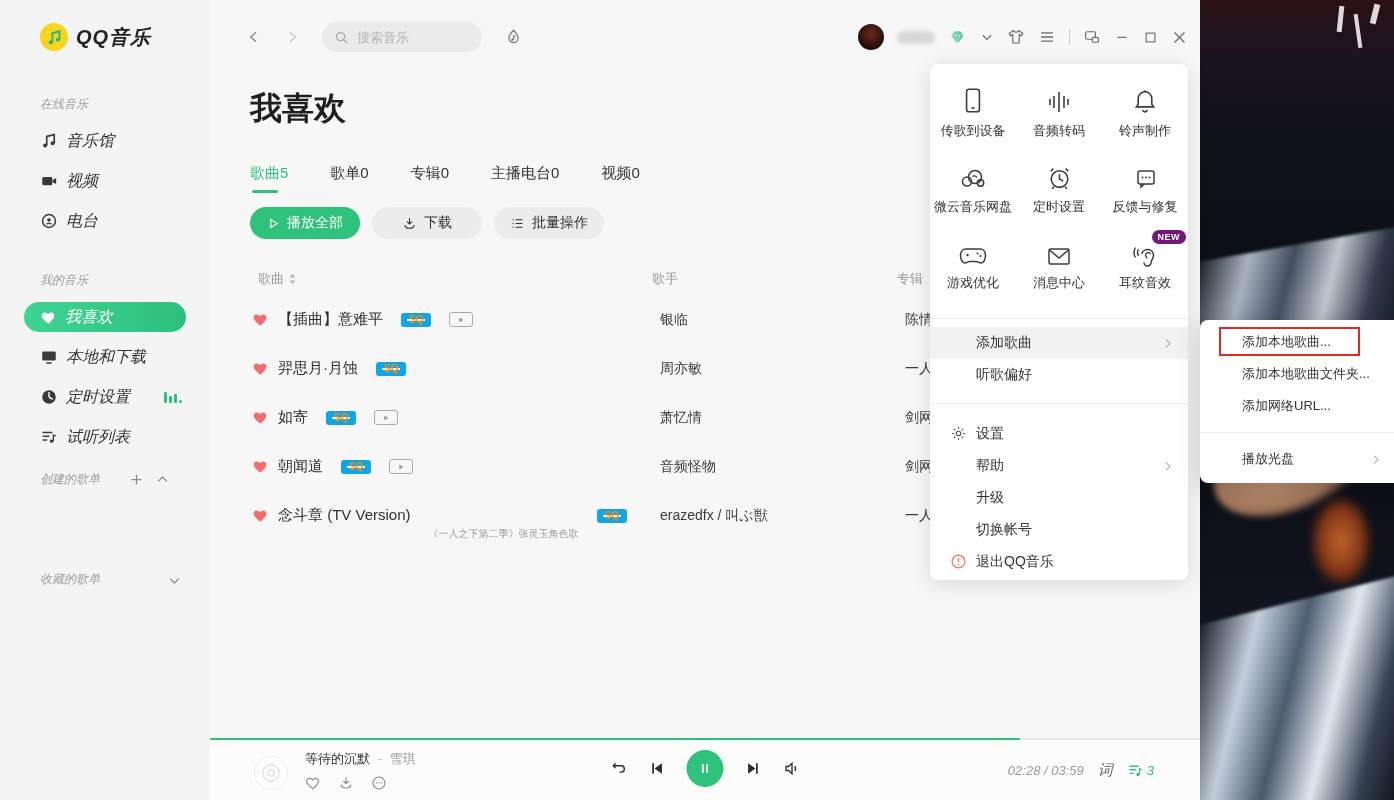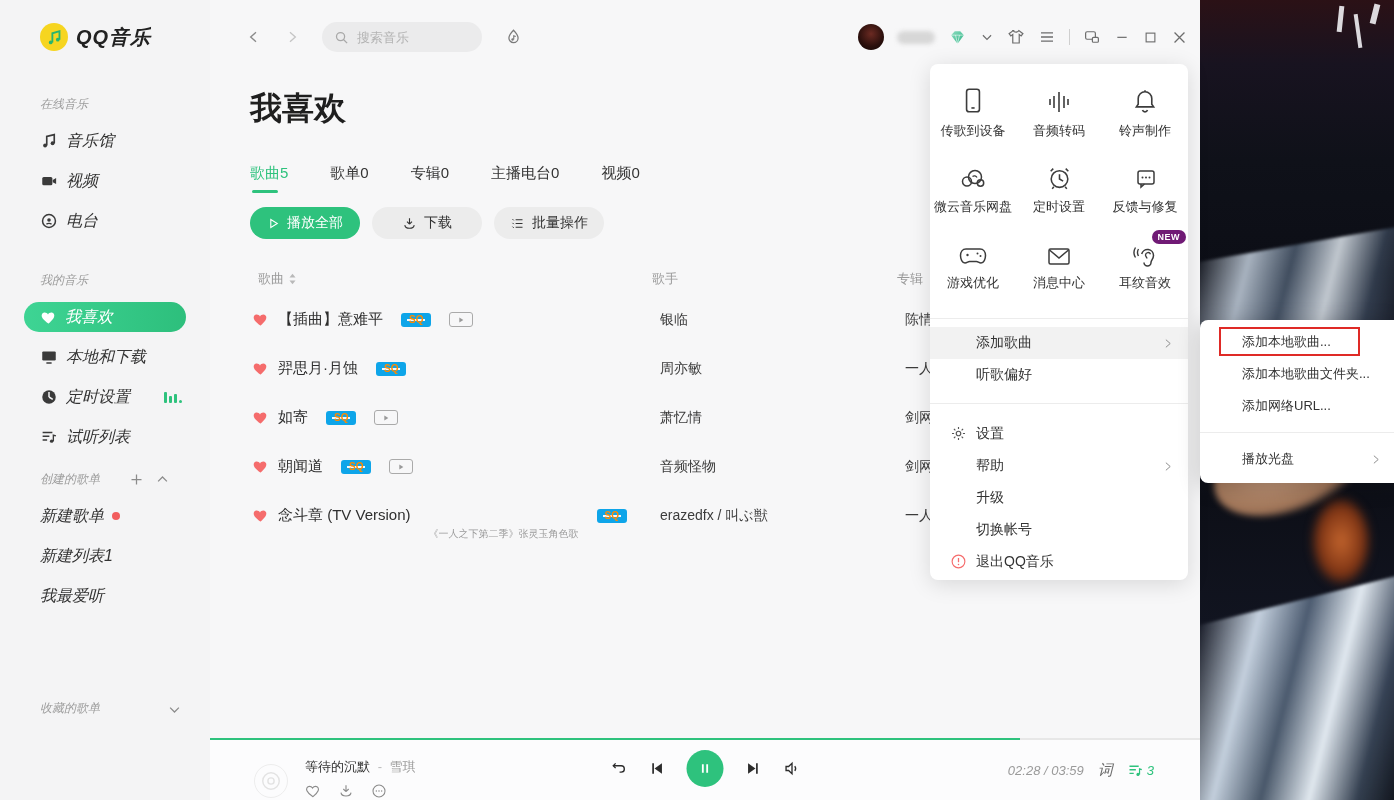--- a/index.html
+++ b/index.html
@@ -66,21 +66,21 @@
   .song-sub{font-size:10px;color:#9b9b9b;margin-top:37px;}
   .badge-sq{font-size:10px;font-weight:bold;color:#ff8a00;border:6px solid #0ea5e9;border-radius:3px;padding:0 2px;line-height:12px;height:14px;display:flex;align-items:center;}
   .badge-mv{width:24px;height:15px;border:1px solid #aaa;border-radius:3px;display:flex;align-items:center;justify-content:center;cursor:pointer;}
   .c-artist{width:245px;font-size:14px;color:#3c3c3c;}
   .c-album{flex:1;font-size:14px;color:#3c3c3c;overflow:hidden;white-space:nowrap;}
 
   
   .player{position:absolute;left:210px;top:738px;width:990px;height:62px;background:#fcfcfd;z-index:4;}
   .ptrack{position:absolute;left:0;top:0;width:100%;height:2px;background:#e7e7e7;}
   .pfill{height:2px;background:#2ec27d;}
-  .pleft{position:absolute;left:44px;top:20px;display:flex;}
+  .pleft{position:absolute;left:44px;top:12px;display:flex;}
   .disc{width:34px;height:34px;border-radius:50%;border:1px solid #ededed;margin-top:6px;display:flex;align-items:center;justify-content:center;color:#e3e3e3;}
   .pinfo{margin-left:17px;}
   .ptitle{font-size:13px;color:#333;}
   .ptitle .sep{color:#bbb;margin:0 4px;}
   .ptitle .artist{color:#9a9a9a;}
   .picons{display:flex;gap:17px;margin-top:7px;color:#8b8b8b;}
   .picons .ic{cursor:pointer;}
   .pcenter{position:absolute;left:50%;top:12px;transform:translateX(-50%);display:flex;align-items:center;gap:21px;color:#2c2c2c;}
   .pausebtn{width:37px;height:37px;border-radius:50%;background:#2ec27d;display:flex;align-items:center;justify-content:center;cursor:pointer;}
   .pctl{cursor:pointer;display:flex;align-items:center;}
@@ -232,32 +232,20 @@
               <path d="M12 4v16M4 12h16" stroke="currentColor" stroke-width="2"></path>
             </svg>
           </span>
         <span class="ic">
             <svg width="15" height="15" viewBox="0 0 24 24">
               <path d="M5 15l7-7 7 7" fill="none" stroke="currentColor" stroke-width="2"></path>
             </svg>
           </span>
       </span>
     </div>
-    <div class="side-list">
-      <div class="plain-item">
-        <span>新建歌单</span>
-        <span class="reddot"></span>
-      </div>
-      <div class="plain-item">
-        <span>新建列表1</span>
-      </div>
-      <div class="plain-item">
-        <span>我最爱听</span>
-      </div>
-    </div>
 
     <div class="fav-row">
       <span>收藏的歌单</span>
       <span class="ic">
           <svg width="15" height="15" viewBox="0 0 24 24">
             <path d="M5 9l7 7 7-7" fill="none" stroke="currentColor" stroke-width="2"></path>
           </svg>
         </span>
     </div>
   </aside>

